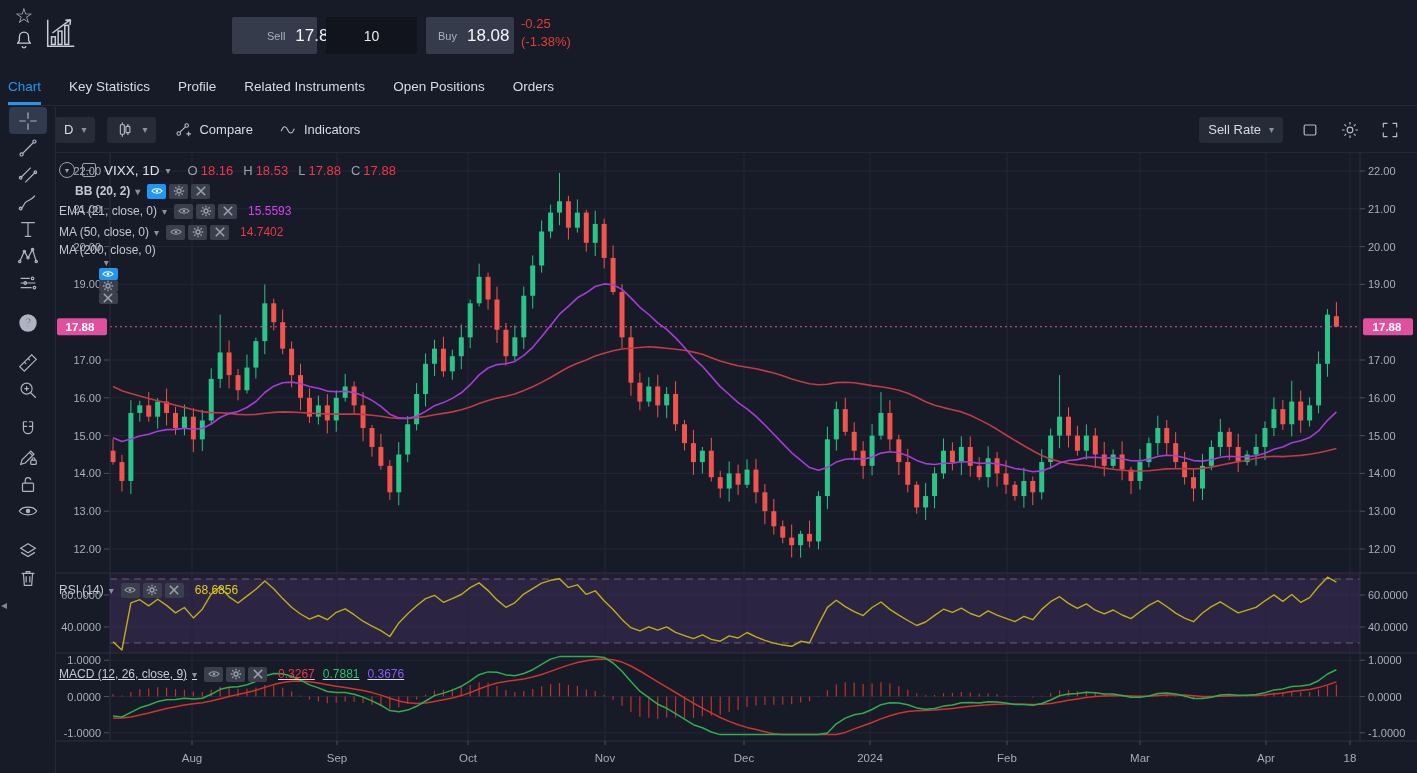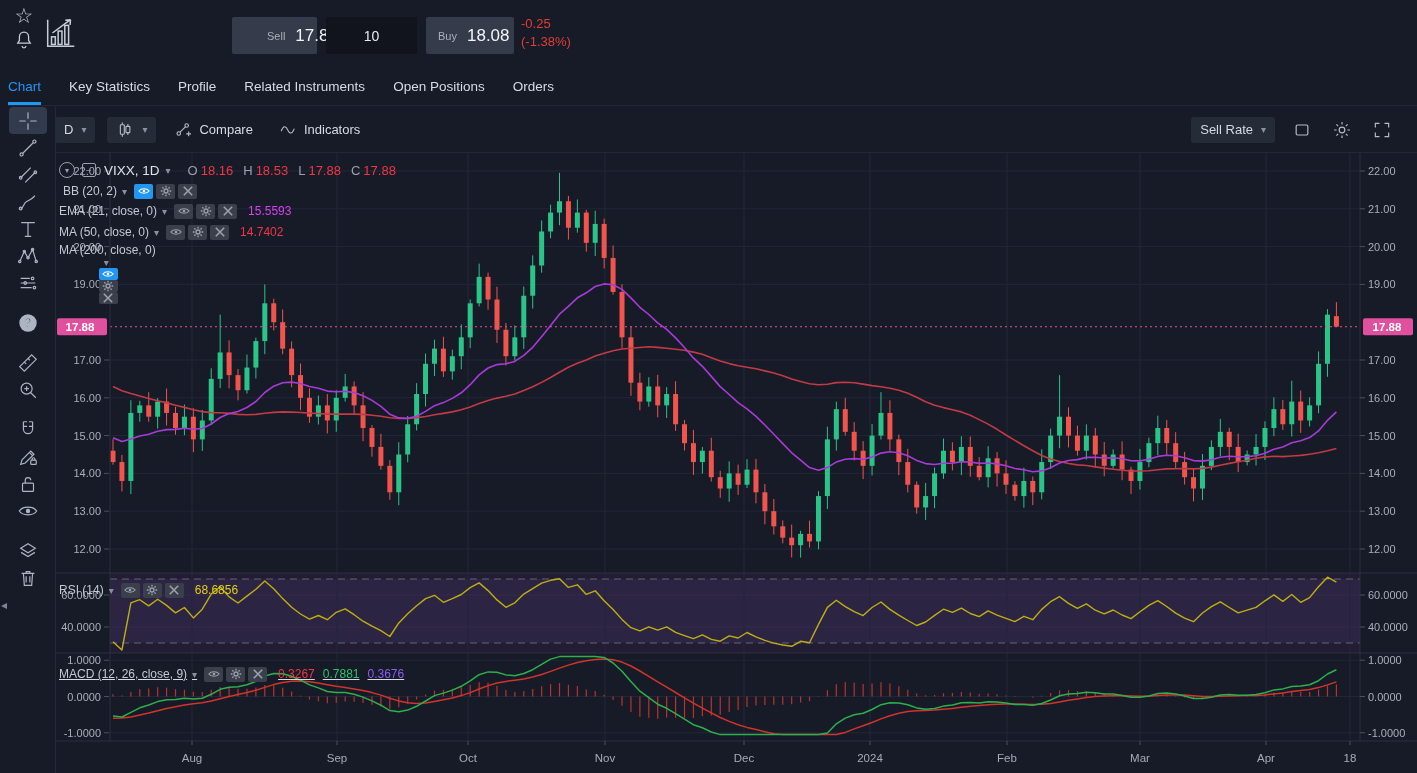--- a/index.html
+++ b/index.html
@@ -29,21 +29,21 @@
   .tab.active{color:#2196f3;}
   .tab.active::after{content:"";position:absolute;left:0;right:0;bottom:0;height:3px;background:#2196f3;}
   
   .cbar{position:absolute;left:55px;top:107px;right:0;height:45px;display:flex;align-items:center;}
   .tbtn{display:flex;align-items:center;background:#262b38;border-radius:3px;height:26px;padding:0 9px;margin-right:12px;cursor:pointer;font-size:13px;color:#d6dae3;}
   .tbtn .caret{margin-left:8px;}
   .caret{font-size:10px;color:#8a90a0;}
   .flat{display:flex;align-items:center;background:none;height:26px;padding:0 6px;margin-right:14px;cursor:pointer;font-size:13px;color:#d6dae3;}
   .flat svg,.tbtn svg{width:19px;height:19px;stroke:#b7bcc8;fill:none;stroke-width:1.4;margin-right:6px;}
   .tbtn.icon-only svg{margin-right:0;}
-  .cbar-right{margin-left:auto;display:flex;align-items:center;padding-right:20px;}
+  .cbar-right{margin-left:auto;display:flex;align-items:center;padding-right:12px;}
   .ibtn{width:30px;height:26px;display:flex;align-items:center;justify-content:center;cursor:pointer;margin-left:10px;}
   .ibtn svg{width:20px;height:20px;stroke:#b7bcc8;fill:none;stroke-width:1.4;}
   
   .sidebar{position:absolute;left:0;top:107px;width:55px;bottom:0;border-right:1px solid #232836;display:flex;flex-direction:column;align-items:center;}
   .tool{width:38px;height:27px;display:flex;align-items:center;justify-content:center;cursor:pointer;border-radius:4px;margin-bottom:0;}
   .tool.active{background:#323a4d;}
   .tool svg{width:22px;height:22px;stroke:#aeb4c2;fill:none;stroke-width:1.3;}
   .tool.gap{margin-top:13px;}
   .pane-collapse{position:absolute;left:1px;top:598px;color:#7e8494;font-size:12px;cursor:pointer;}
   
@@ -812,21 +812,21 @@
       <span class="olab">O</span>
       <span class="oval">18.16</span>
       <span class="olab">H</span>
       <span class="oval">18.53</span>
       <span class="olab">L</span>
       <span class="oval">17.88</span>
       <span class="olab">C</span>
       <span class="oval">17.88</span>
     </div>
     <div id="indicator-legends">
-        <div class="lrow" style="left: 8px; top: 29px;">
+        <div class="lrow" style="left: 20px; top: 29px; font-weight: bold;">
           <span class="llabel">BB (20, 2)</span>
           <span class="caret">▾</span>
           <span class="lbtn blue">
             <svg viewBox="0 0 14 10">
               <path d="M1 5C3.5 1.5 10.5 1.5 13 5 10.5 8.5 3.5 8.5 1 5Z"></path>
               <circle cx="7" cy="5" r="1.5" fill="currentColor" stroke="none"></circle>
             </svg>
           </span>
           <span class="lbtn ">
             <svg viewBox="0 0 12 12">

